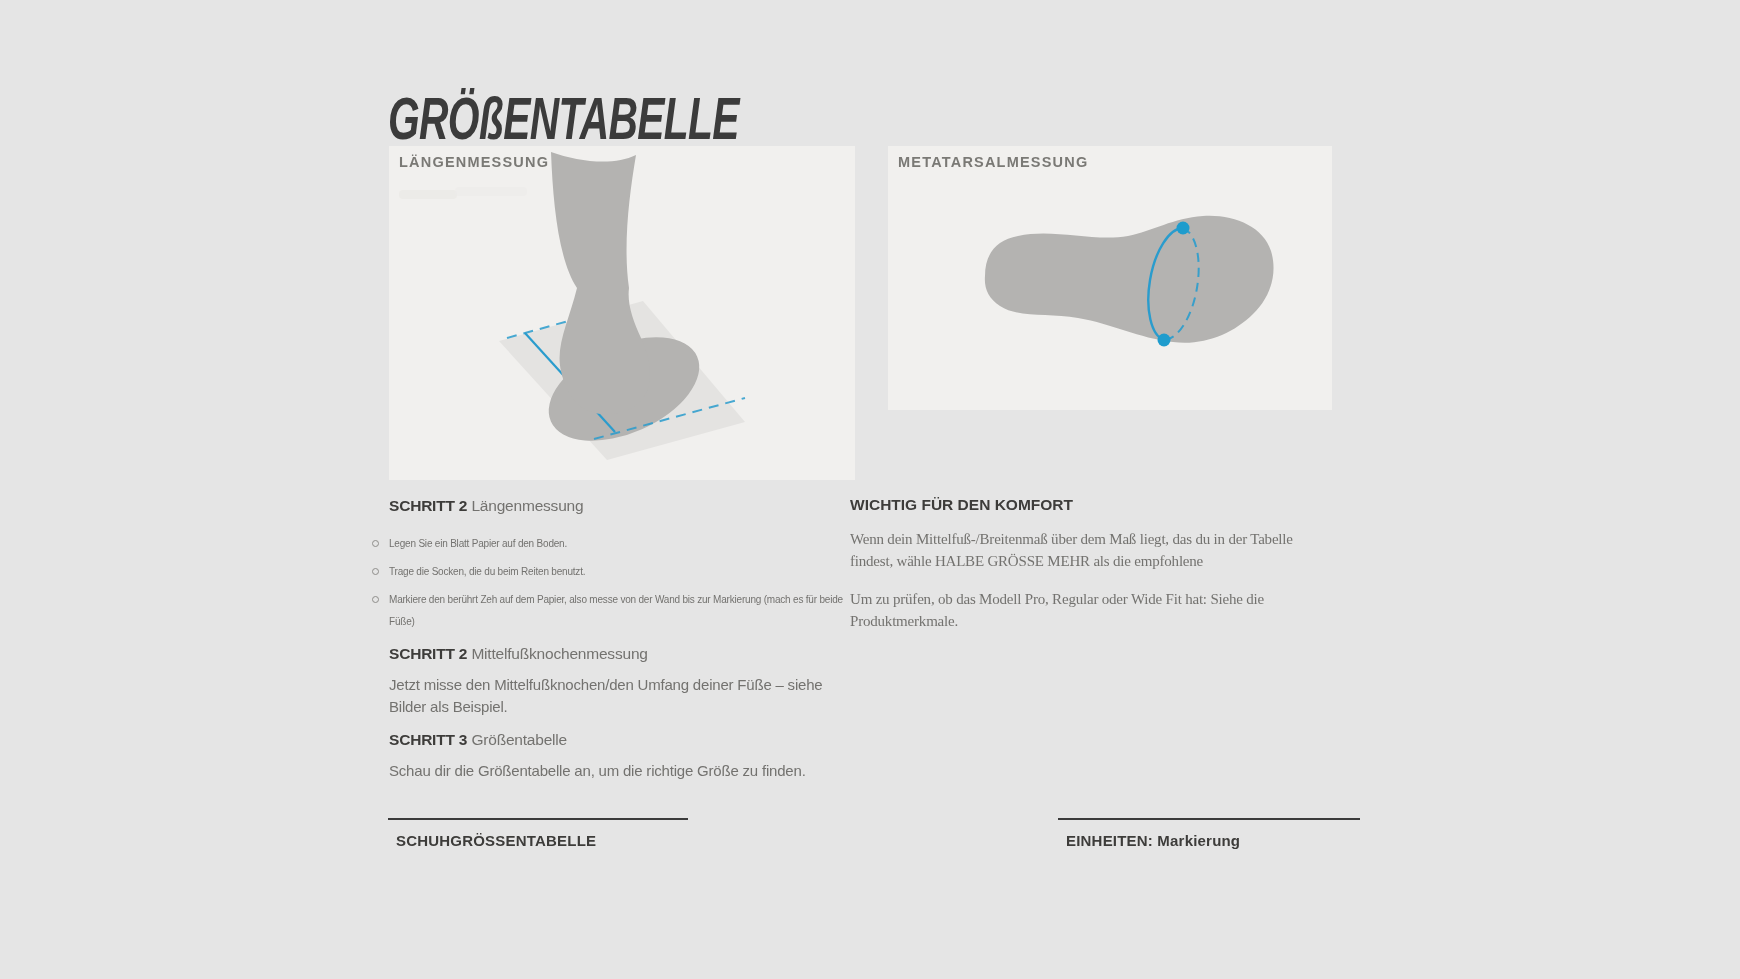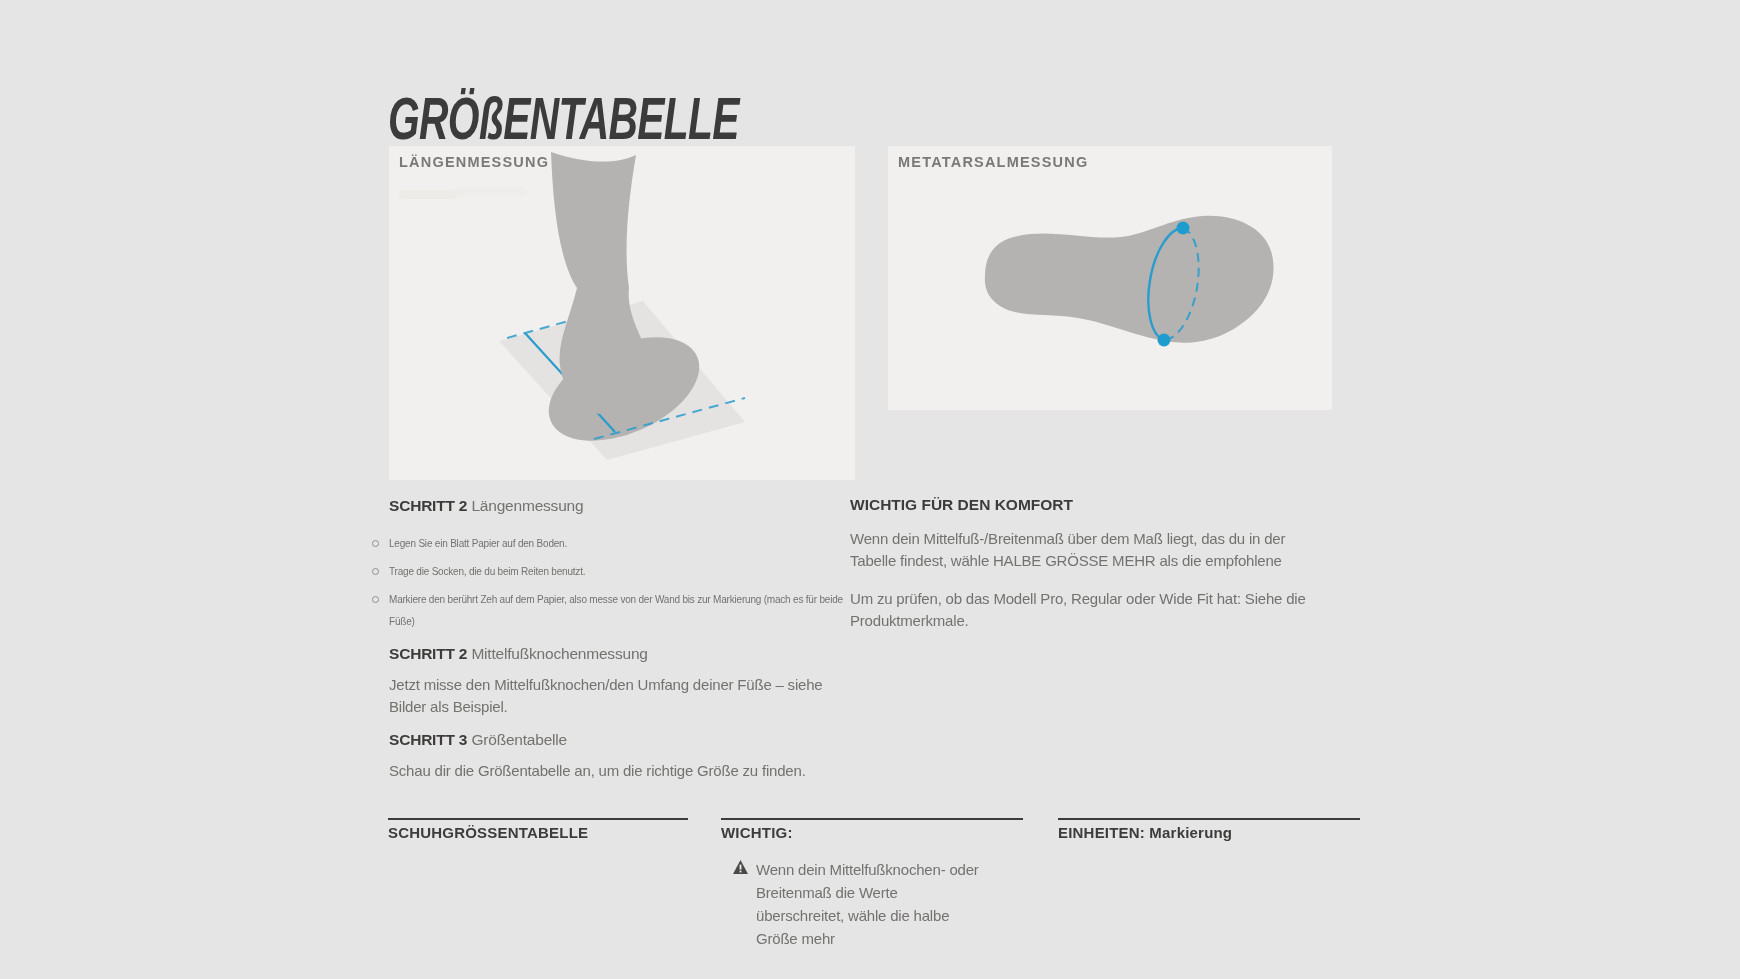--- a/index.html
+++ b/index.html
@@ -31,29 +31,29 @@
   ul.bullets li{position:relative;font-size:10px;line-height:22px;padding:3px 0;
     color:#73726f;letter-spacing:-0.2px;}
   ul.bullets li::before{content:"";position:absolute;left:-17px;top:10px;width:5px;height:5px;
     border:1.5px solid #8f8e8b;border-radius:50%;}
 
   .body-para{font-size:15px;line-height:22px;color:#73726f;margin:0 0 12px 0;
     letter-spacing:-0.2px;}
   .col-left .step-line.mid{margin:4px 0 10px 0;}
 
   .comfort-heading{font-size:15.5px;font-weight:700;color:#3d3c3a;margin:0 0 14px 0;}
-  .col-right .body-para{margin-bottom:16px;}
+  .col-right .body-para{margin-bottom:16px;font-family:Liberation Serif, serif;}
 
   
   .bottom-col{position:absolute;top:818px;border-top:2px solid #3b3b3b;}
   .bottom-col-1{left:388px;width:300px;}
   .bottom-col-2{left:721px;width:302px;}
   .bottom-col-3{left:1058px;width:302px;}
   .bottom-heading{font-size:15px;font-weight:700;color:#3d3c3a;letter-spacing:0.2px;
-    padding-top:4px;margin:0;}
+    padding-top:4px;margin:8px;}
   .warning{display:flex;margin-top:17px;padding-left:12px;}
   .warning-icon{flex:0 0 auto;width:15px;height:14px;margin-right:8px;margin-top:2px;}
   .warning-text{font-size:15px;line-height:23px;color:#73726f;letter-spacing:-0.2px;
     max-width:232px;margin:0;}
 </style>
 </head>
 <body>
 
 <div class="page">
 
@@ -129,29 +129,18 @@
   <div class="col-right">
     <p class="comfort-heading">WICHTIG FÜR DEN KOMFORT</p>
     <p class="body-para">Wenn dein Mittelfuß-/Breitenmaß über dem Maß liegt, das du in der Tabelle findest, wähle HALBE GRÖSSE MEHR als die empfohlene</p>
     <p class="body-para">Um zu prüfen, ob das Modell Pro, Regular oder Wide Fit hat: Siehe die Produktmerkmale.</p>
   </div>
 
   <div class="bottom-col bottom-col-1">
     <p class="bottom-heading">SCHUHGRÖSSENTABELLE</p>
   </div>
 
-  <div class="bottom-col bottom-col-2">
-    <p class="bottom-heading">WICHTIG:</p>
-    <div class="warning">
-      <svg class="warning-icon" viewBox="0 0 15 14">
-        <path d="M7.5,0 L15,14 L0,14 Z" fill="#4a4a48"></path>
-        <rect x="6.6" y="4.6" width="1.8" height="5" fill="#f1f0ee"></rect>
-        <rect x="6.6" y="10.6" width="1.8" height="1.8" fill="#f1f0ee"></rect>
-      </svg>
-      <p class="warning-text">Wenn dein Mittelfußknochen- oder Breitenmaß die Werte überschreitet, wähle die halbe Größe mehr</p>
-    </div>
-  </div>
 
   <div class="bottom-col bottom-col-3">
     <p class="bottom-heading">EINHEITEN: Markierung</p>
   </div>
 
 </div>
 
 </body></html>

